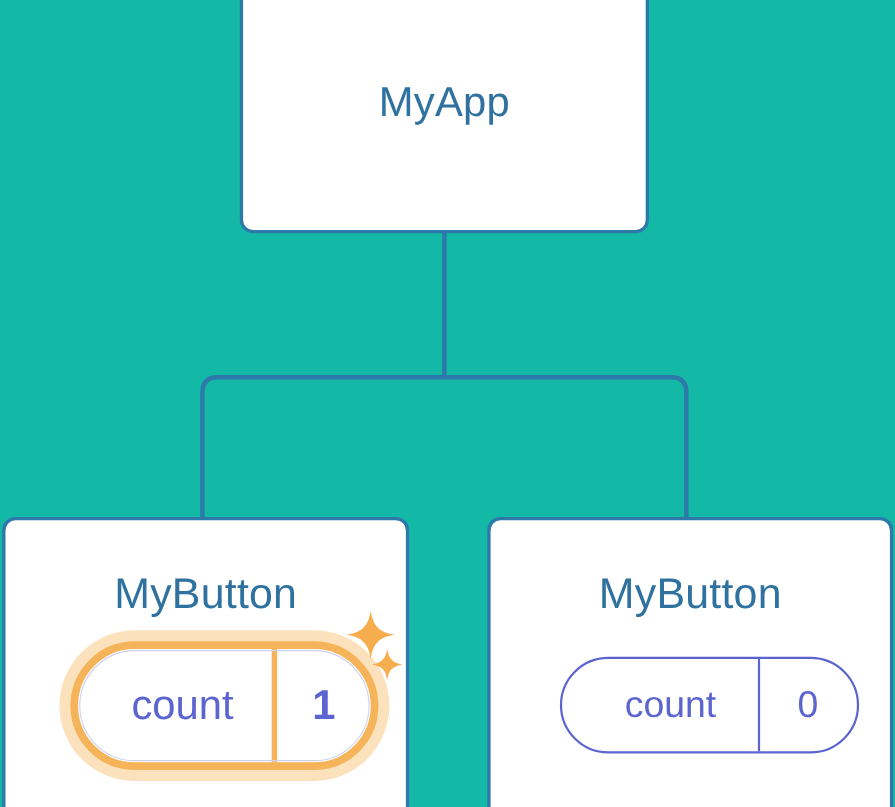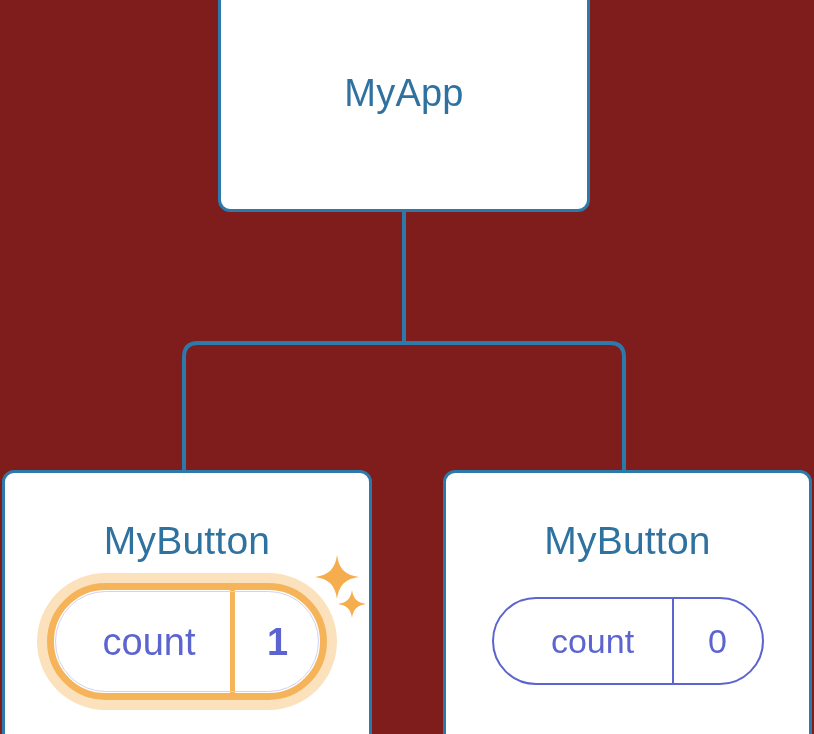--- a/index.html
+++ b/index.html
@@ -10,21 +10,21 @@
     width: 814px;
     height: 734px;
     background: #4a6872;
     font-family: "Liberation Sans", sans-serif;
     overflow: hidden;
   }
   #stage {
     position: relative;
     width: 814px;
     height: 734px;
-    background: #7f1d1d;
+    background: #14b8a6;
   }
 
   
   #connectors {
     position: absolute;
     left: 0;
     top: 0;
     width: 814px;
     height: 734px;
   }
@@ -75,20 +75,21 @@
     margin-top: 48px;
   }
 
   
   .pill-wrap {
     position: absolute;
     left: 0;
     width: 100%;
     display: flex;
     justify-content: center;
+    padding-left: 17px;
   }
   #pill-wrap-right { top: 124px; }
   #pill-wrap-left  { top: 100px; }
 
   .pill {
     position: relative;
     display: flex;
     align-items: stretch;
     height: 88px;
     border: 2px solid #5c65cf;

